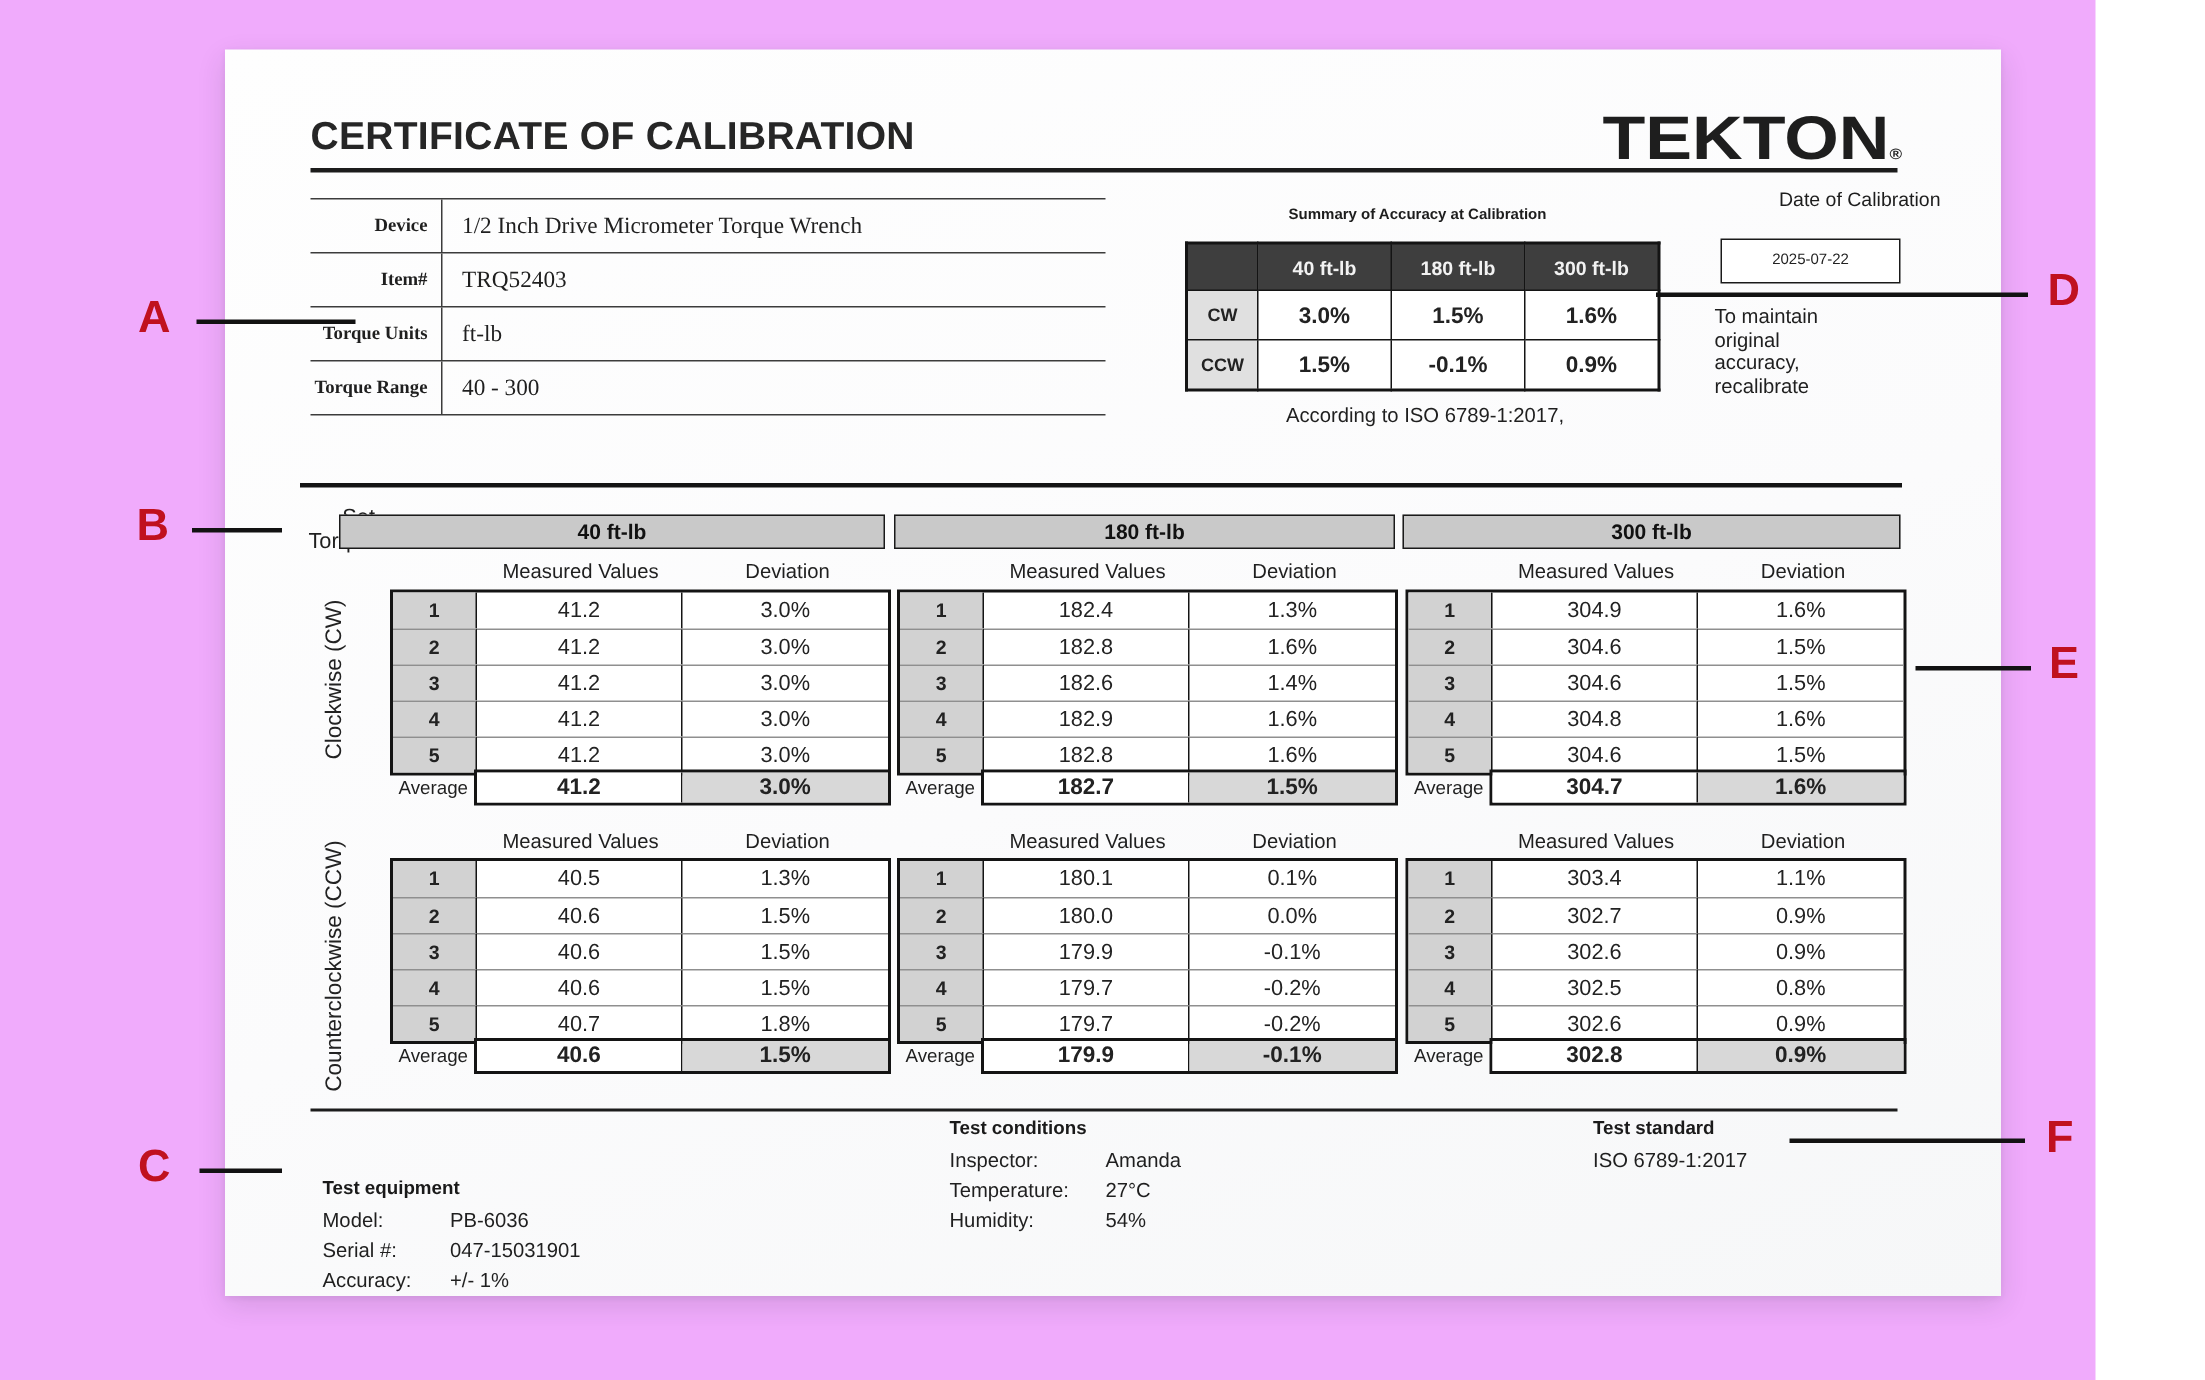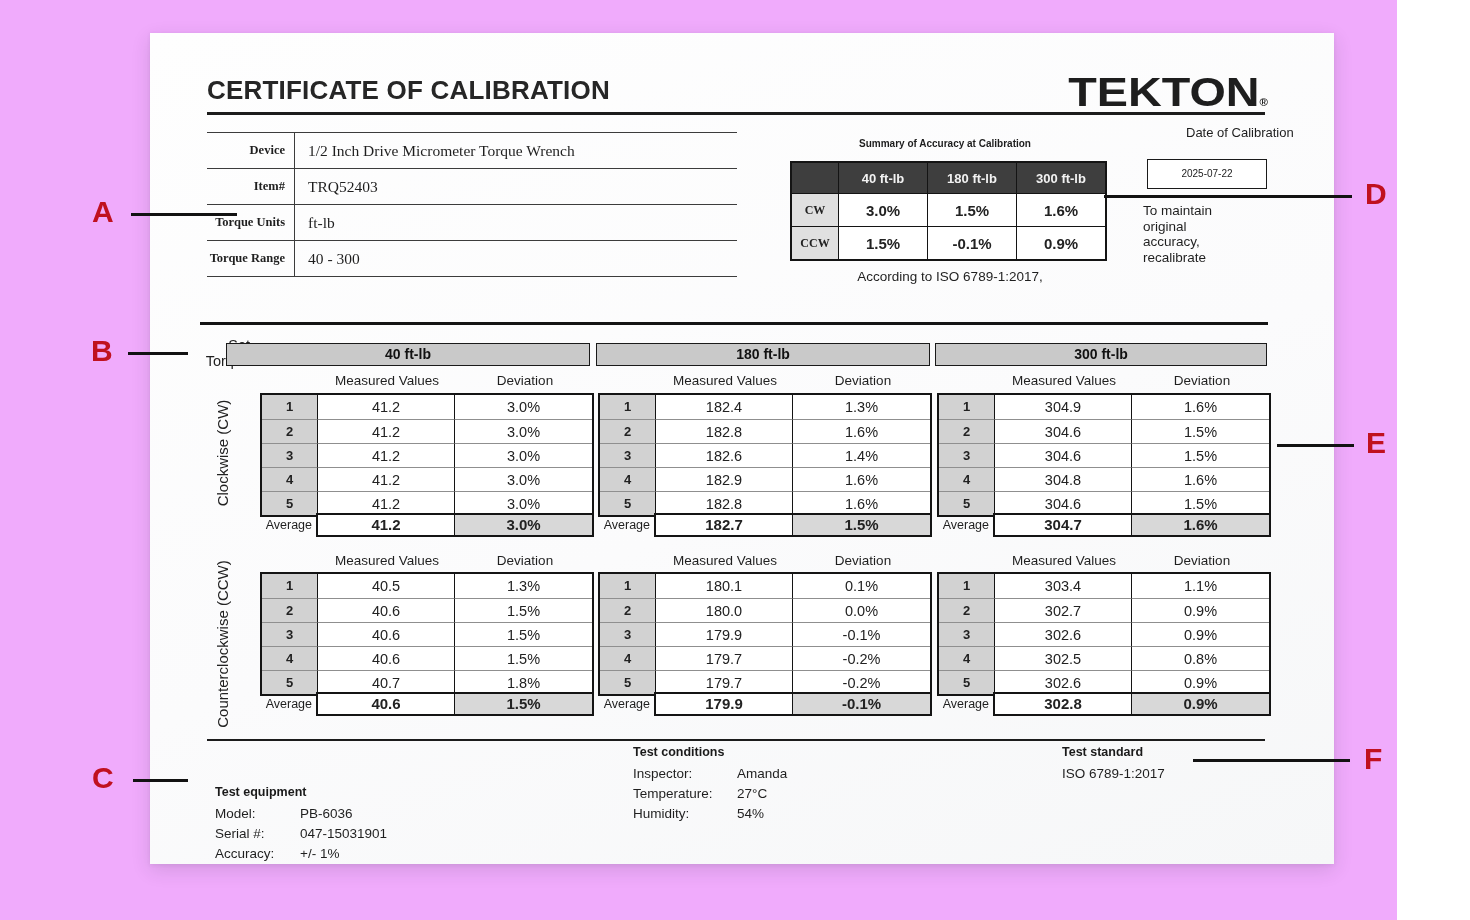--- a/index.html
+++ b/index.html
@@ -20,21 +20,21 @@
   .dev-row{display:flex;height:35px;border-bottom:1.4px solid #3c3c3c;align-items:stretch;}
   .dev-label{width:88px;box-sizing:border-box;padding-right:9px;border-right:1.4px solid #3c3c3c;
     font-weight:bold;font-size:12.5px;display:flex;align-items:center;justify-content:flex-end;color:#1f1f1f;}
   .dev-value{padding-left:13px;font-size:15.5px;display:flex;align-items:center;color:#1f1f1f;}
   
   .sum-title{left:640px;top:105px;width:310px;text-align:center;font-weight:bold;font-size:10px;color:#1d1d1d;}
   table.sum{position:absolute;left:640px;top:128px;border-collapse:collapse;border:2px solid #141414;}
   table.sum td{border:1.6px solid #141414;text-align:center;}
   table.sum .corner{background:#3e3e3e;width:44px;}
   table.sum .hd{background:#3e3e3e;color:#f2f2f2;font-weight:bold;font-size:13px;width:86px;height:28px;}
-  table.sum .lbl{background:#e0e0e0;font-weight:bold;font-size:12px;height:30px;font-family:Liberation Serif, serif;}
+  table.sum .lbl{background:#e0e0e0;font-weight:bold;font-size:12px;height:30px;}
   table.sum .val{font-weight:bold;font-size:15px;background:#fff;}
   .sum-note{left:595px;top:237px;width:410px;text-align:center;font-size:13.5px;line-height:14.5px;color:#1f1f1f;}
   
   .date-label{left:988px;top:92px;font-weight:normal;font-size:13px;color:#1d1d1d;margin-left:48px;}
   .date-box{left:997px;top:126px;width:120px;height:30px;border:1.6px solid #1a1a1a;box-sizing:border-box;
     text-align:center;line-height:27px;font-size:10px;background:#fff;}
   .recal-note{left:993px;top:170px;width:100px;font-size:13.5px;line-height:15.5px;color:#1f1f1f;}
   
   .main-rule{left:50px;top:289px;width:1068px;height:2.5px;background:#141414;}
   .f-rule{left:57px;top:706px;width:1058px;height:2px;background:#1c1c1c;}

